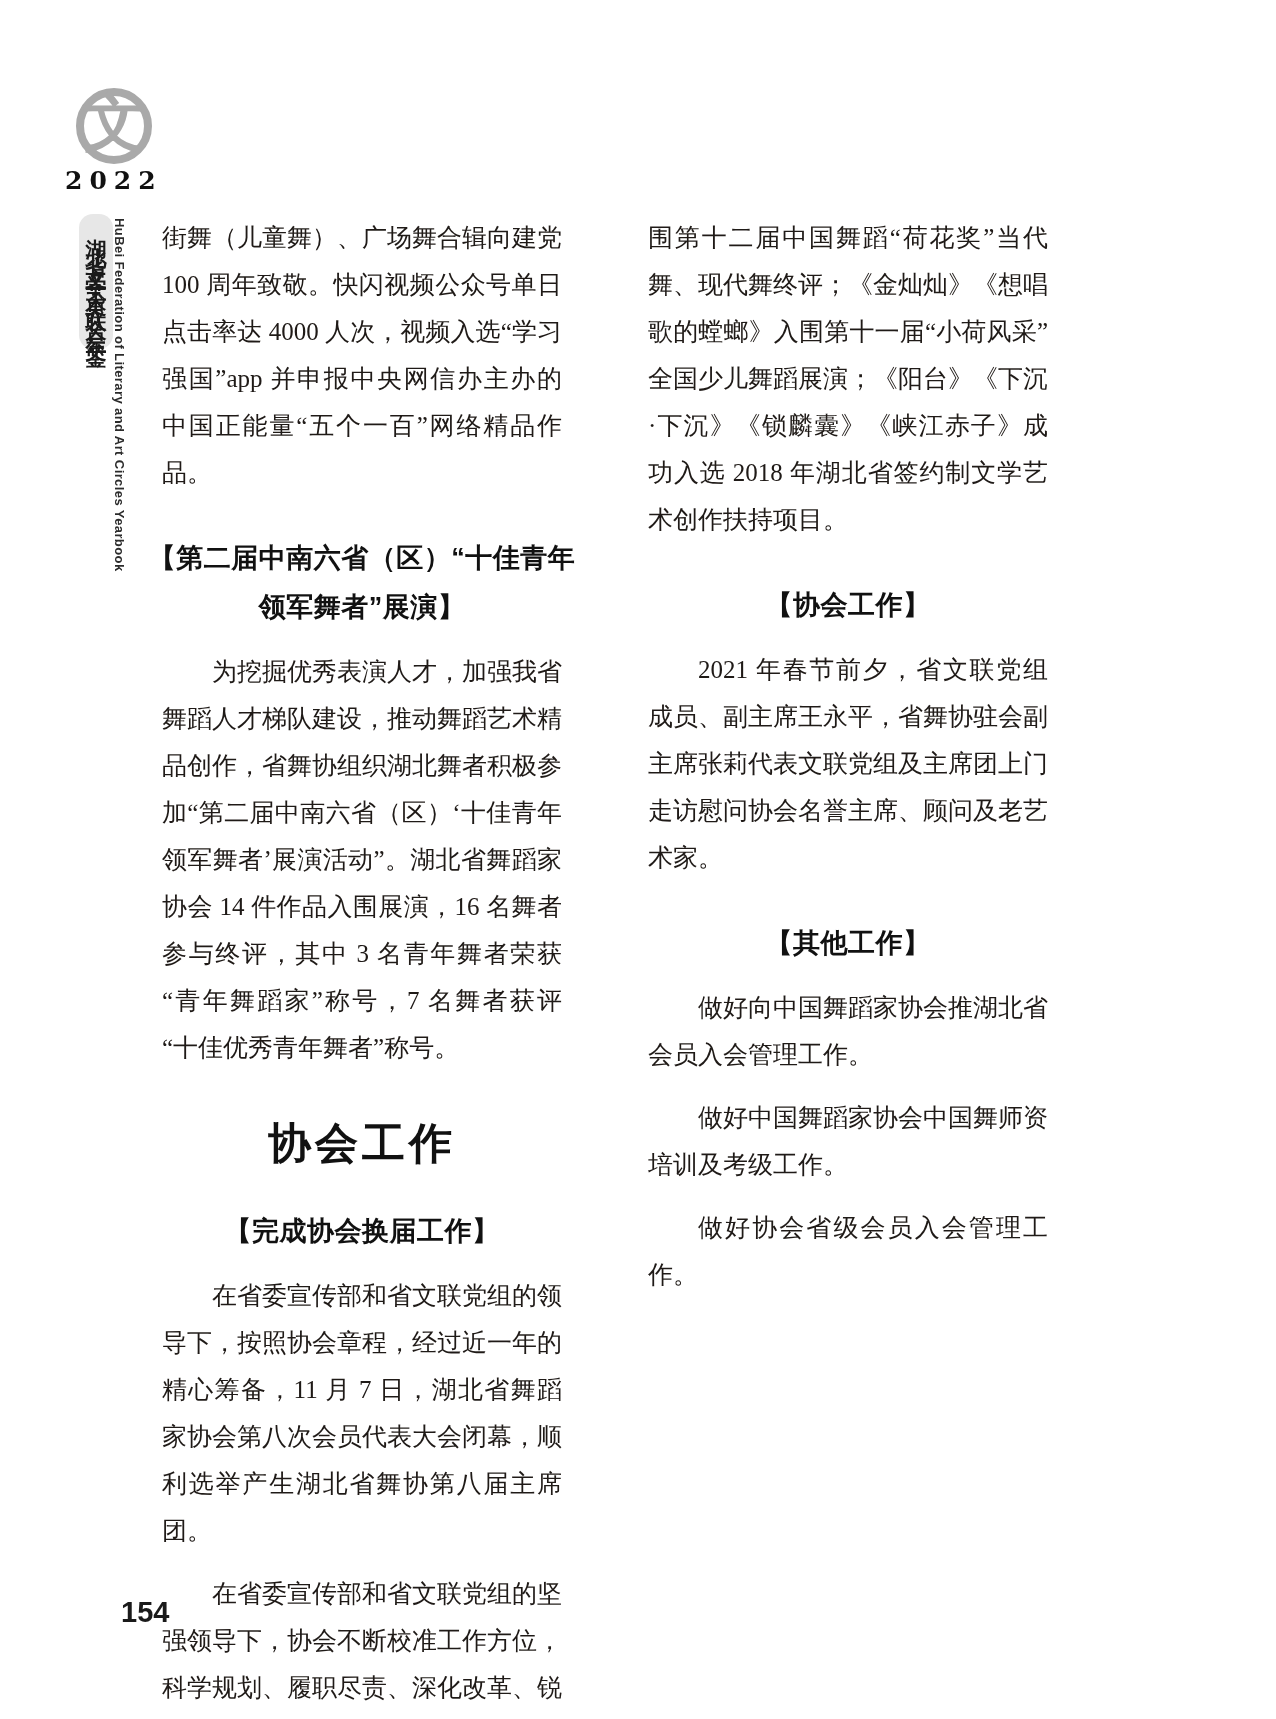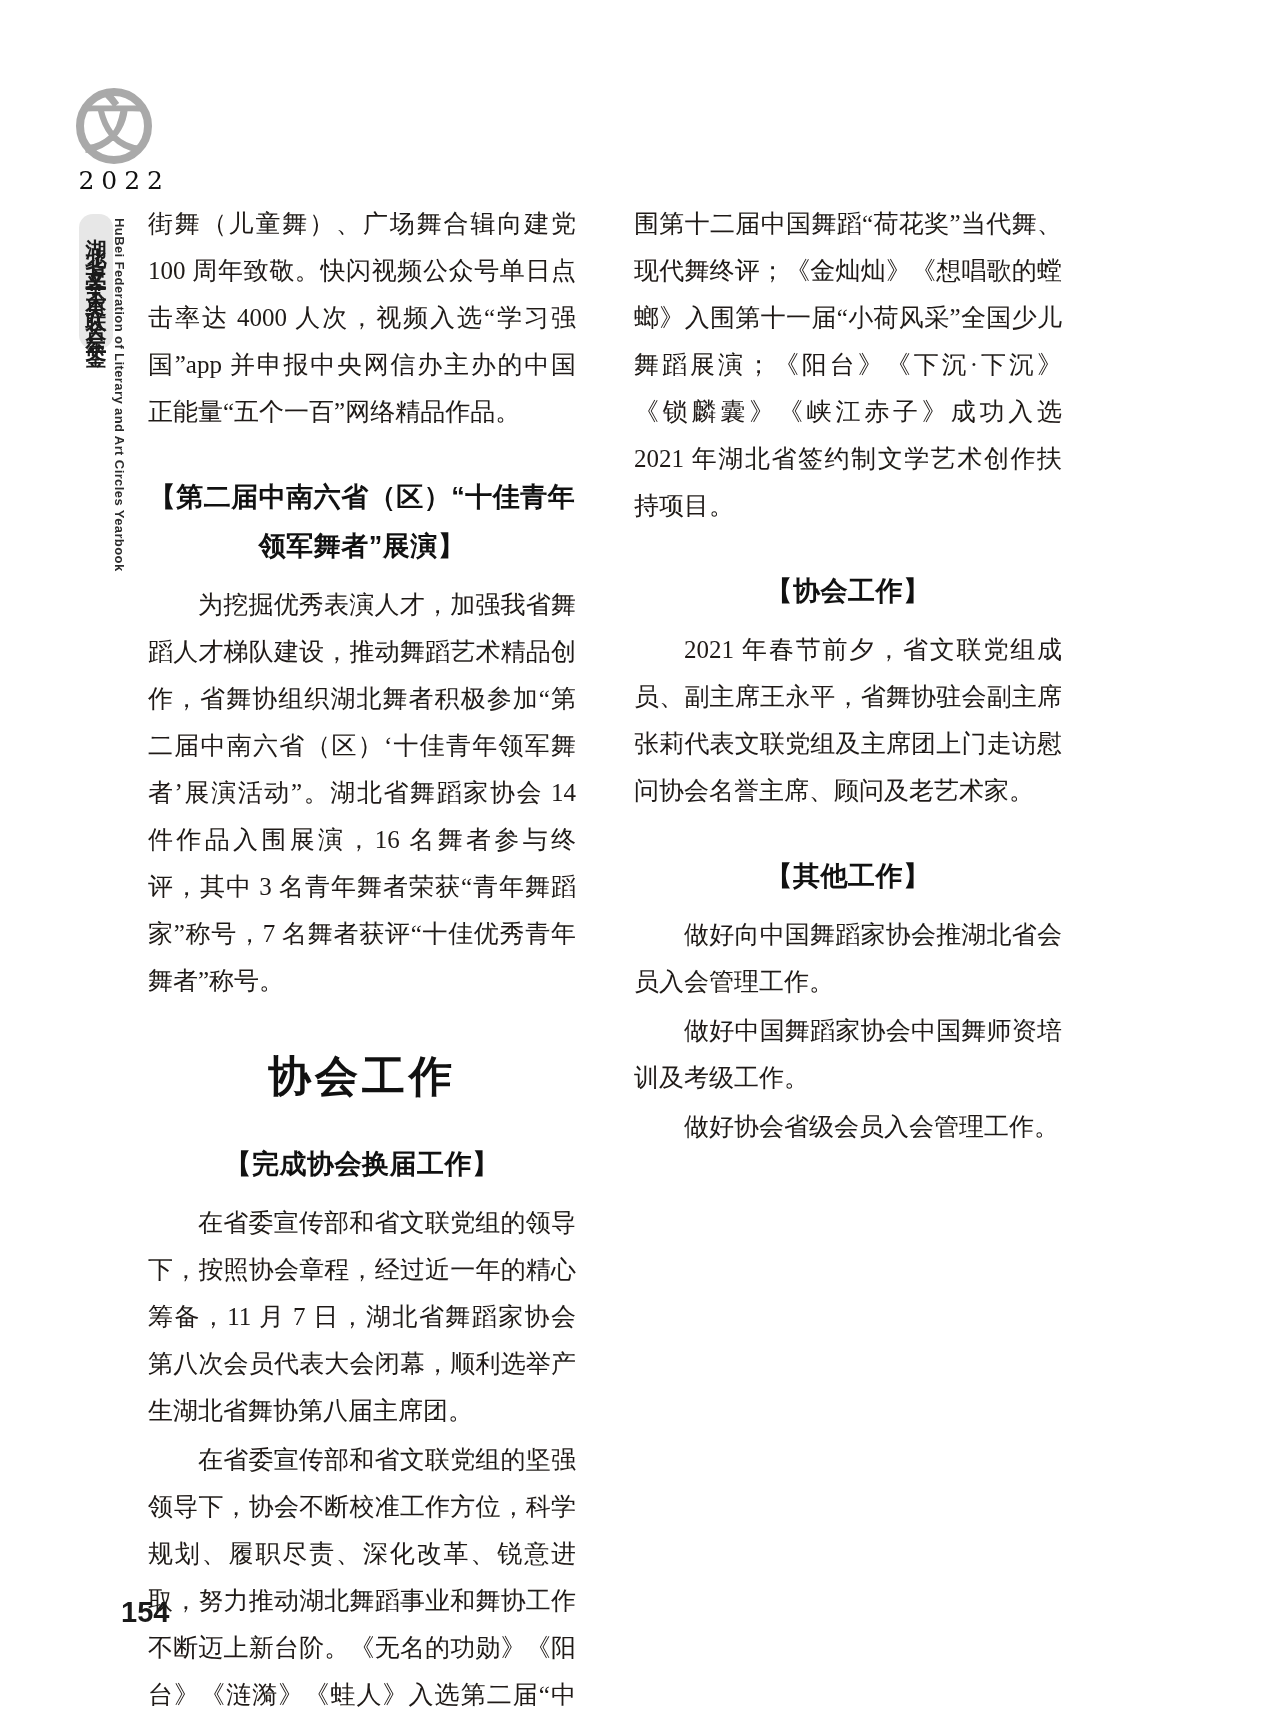--- a/index.html
+++ b/index.html
@@ -5,38 +5,38 @@
   html,body{margin:0;padding:0;background:#fff;}
   .page{position:relative;width:1276px;height:1719px;background:#ffffff;overflow:hidden;
         font-family:"Liberation Serif", serif;color:#1f1a17;}
 
   
   .logo-wrap{position:absolute;left:58px;top:88px;width:112px;display:flex;flex-direction:column;align-items:center;}
   .logo-circle{width:76px;height:76px;border:8px solid #a9a9a9;border-radius:50%;
                display:flex;align-items:center;justify-content:center;box-sizing:border-box;}
   .logo-glyph{font-size:62px;font-weight:bold;color:#a9a9a9;line-height:1;margin-top:-6px;
               font-family:"Liberation Serif", serif;}
-  .year{position:absolute;left:58px;top:166px;width:112px;text-align:right;
-        font-family:"DejaVu Serif", serif;font-weight:normal;font-size:25px;letter-spacing:7px;text-indent:7px;color:#111;}
+  .year{position:absolute;left:58px;top:166px;width:112px;text-align:left;
+        font-family:"DejaVu Serif", serif;font-weight:bold;font-size:25px;letter-spacing:7px;text-indent:7px;color:#111;}
 
   .sidebar-cn{position:absolute;left:79px;top:214px;
               writing-mode:vertical-lr;text-orientation:upright;
               background:#e7e7e7;border-radius:14px;
               font-family:"Liberation Sans", sans-serif;font-weight:bold;font-size:21px;color:#1a1a1a;
               letter-spacing:9px;padding:8px 3px 10px 3px;}
   .sidebar-en{position:absolute;left:112px;top:218px;
               writing-mode:vertical-rl;
               font-family:"Liberation Sans", sans-serif;font-weight:bold;font-size:13px;color:#2b2b2b;
               letter-spacing:0.4px;}
 
   
   .columns{position:absolute;left:146px;top:198px;width:918px;display:flex;gap:54px;}
   .col{width:432px;}
 
-  .para{font-size:25px;line-height:47px;text-align:justify;margin:2px;
+  .para{font-size:25px;line-height:47px;text-align:justify;margin:16px;
         font-family:"Liberation Serif", serif;color:#1f1a17;}
   .para.indent{text-indent:2em;}
 
   .sec-head{font-family:"Liberation Sans", sans-serif;font-weight:bold;color:#111;
             font-size:27px;line-height:49px;letter-spacing:0.5px;margin:38px 0 10px 0;text-align:center;}
   .chapter-head{font-family:"Liberation Sans", sans-serif;font-weight:bold;color:#111;
                 font-size:43px;line-height:52px;text-align:center;letter-spacing:4px;margin:46px 0 12px 0;}
 
   .page-number{position:absolute;left:106px;top:1596px;
                font-family:"Liberation Sans", sans-serif;font-weight:bold;font-size:29px;color:#1a1a1a;margin-left:15px;}
@@ -62,21 +62,21 @@
       <p class="para">街舞（儿童舞）、广场舞合辑向建党 100 周年致敬。快闪视频公众号单日点击率达 4000 人次，视频入选“学习强国”app 并申报中央网信办主办的中国正能量“五个一百”网络精品作品。</p>
       <div class="sec-head">【第二届中南六省（区）“十佳青年领军舞者”展演】</div>
       <p class="para indent">为挖掘优秀表演人才，加强我省舞蹈人才梯队建设，推动舞蹈艺术精品创作，省舞协组织湖北舞者积极参加“第二届中南六省（区）‘十佳青年领军舞者’展演活动”。湖北省舞蹈家协会 14 件作品入围展演，16 名舞者参与终评，其中 3 名青年舞者荣获“青年舞蹈家”称号，7 名舞者获评“十佳优秀青年舞者”称号。</p>
       <div class="chapter-head">协会工作</div>
       <div class="sec-head">【完成协会换届工作】</div>
       <p class="para indent">在省委宣传部和省文联党组的领导下，按照协会章程，经过近一年的精心筹备，11 月 7 日，湖北省舞蹈家协会第八次会员代表大会闭幕，顺利选举产生湖北省舞协第八届主席团。</p>
       <p class="para indent">在省委宣传部和省文联党组的坚强领导下，协会不断校准工作方位，科学规划、履职尽责、深化改革、锐意进取，努力推动湖北舞蹈事业和舞协工作不断迈上新台阶。《无名的功勋》《阳台》《涟漪》《蛙人》入选第二届“中国舞蹈优秀作品集萃”；《下沉·下沉》《阳台》《蛙人》入</p>
     </div>
 
     <div class="col">
-      <p class="para">围第十二届中国舞蹈“荷花奖”当代舞、现代舞终评；《金灿灿》《想唱歌的螳螂》入围第十一届“小荷风采”全国少儿舞蹈展演；《阳台》《下沉·下沉》《锁麟囊》《峡江赤子》成功入选 2021 年湖北省签约制文学艺术创作扶持项目。</p>
+      <p class="para">围第十二届中国舞蹈“荷花奖”当代舞、现代舞终评；《金灿灿》《想唱歌的螳螂》入围第十一届“小荷风采”全国少儿舞蹈展演；《阳台》《下沉·下沉》《锁麟囊》《峡江赤子》成功入选 2018 年湖北省签约制文学艺术创作扶持项目。</p>
       <div class="sec-head">【协会工作】</div>
       <p class="para indent">2021 年春节前夕，省文联党组成员、副主席王永平，省舞协驻会副主席张莉代表文联党组及主席团上门走访慰问协会名誉主席、顾问及老艺术家。</p>
       <div class="sec-head">【其他工作】</div>
       <p class="para indent">做好向中国舞蹈家协会推湖北省会员入会管理工作。</p>
       <p class="para indent">做好中国舞蹈家协会中国舞师资培训及考级工作。</p>
       <p class="para indent">做好协会省级会员入会管理工作。</p>
 
     </div>
 
   </div>

